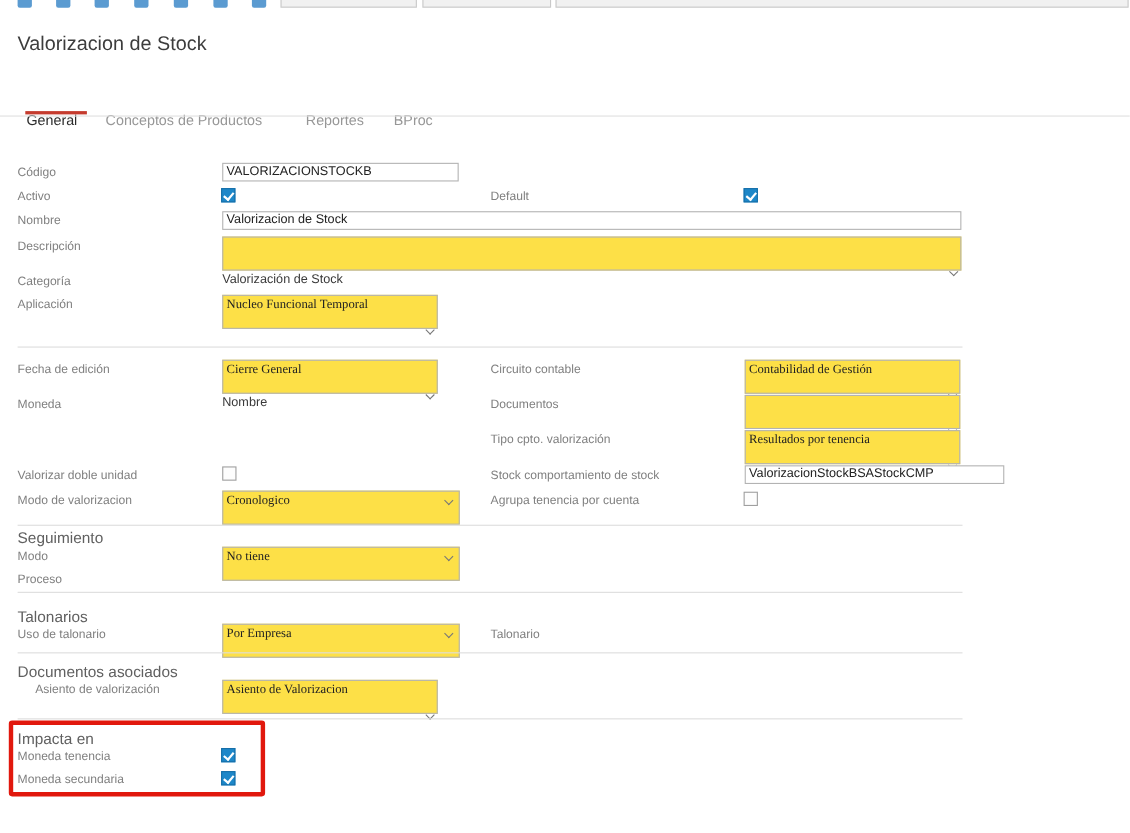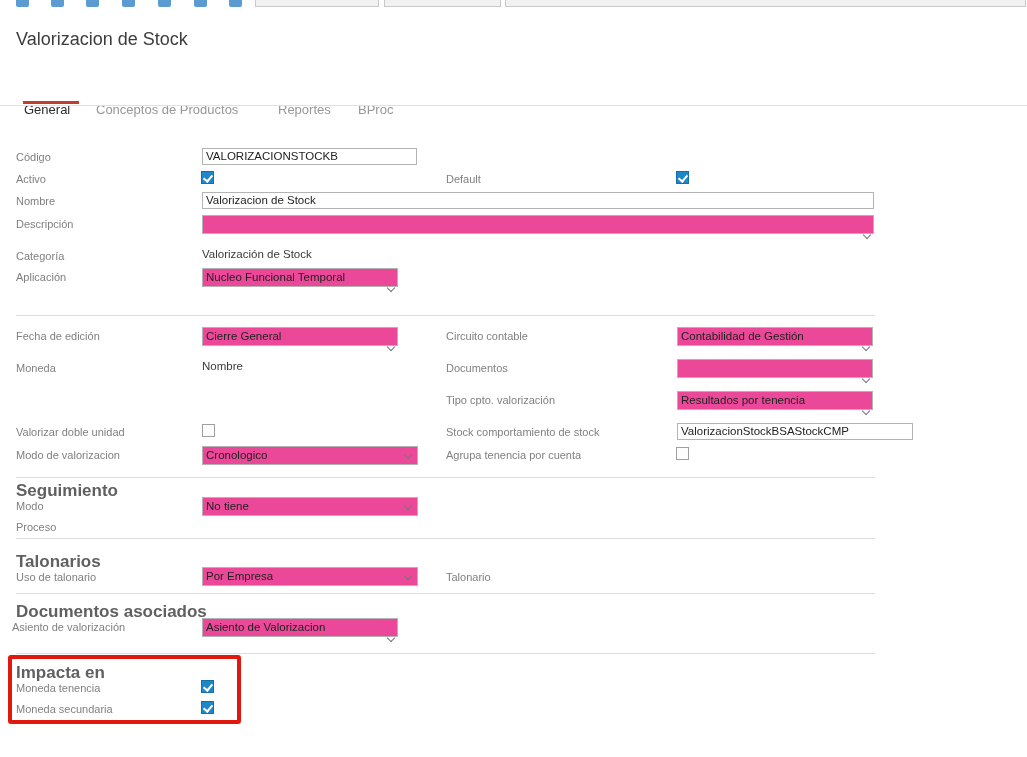--- a/index.html
+++ b/index.html
@@ -11,27 +11,27 @@
   .topbar { position:absolute; left:0; top:0; width:1027px; height:9px; overflow:hidden; background:#fff; }
   .ticon { position:absolute; top:-6px; width:13px; height:13px; background:#5b9bd1; border-radius:2px; }
   .tseg  { position:absolute; top:-8px; height:15px; background:#f1f1f1; border:1px solid #c9c9c9; }
   .title { position:absolute; left:16px; top:29px; font-size:18px; color:#3c3c3c; white-space:nowrap; }
   .tab { position:absolute; top:102px; font-size:13px; color:#979797; white-space:nowrap; cursor:pointer; }
   .tab.active { color:#2b2b2b; }
   .tab-underline { position:absolute; left:23px; top:101px; width:56px; height:3px; background:#c53b2e; }
   .tabline { position:absolute; left:0; top:105px; width:1027px; height:1px; background:#e0e0e0; }
   .lbl { position:absolute; font-size:11px; color:#808080; white-space:nowrap; }
   .val { position:absolute; font-size:11.5px; color:#3a3a3a; white-space:nowrap; }
-  .sec { position:absolute; font-size:17px; font-weight:bold; color:#606060; white-space:nowrap; }
+  .sec { position:absolute; font-size:14px; font-weight:normal; color:#606060; white-space:nowrap; }
   .inp {
     position:absolute; height:17px; border:1px solid #b3b3b3; background:#fff;
     font-size:11.5px; color:#222; padding:1px 3px; line-height:13px;
     white-space:nowrap; overflow:hidden;
   }
-  .combo { position:absolute; height:19px; border:1px solid #b3b3b3; background:#ec4899; }
+  .combo { position:absolute; height:31px; border:1px solid #b3b3b3; background:#fde047;font-family:Liberation Serif, serif; }
   .combo-val { position:absolute; left:3px; top:2px; font-size:11.5px; color:#222; white-space:nowrap; }
   .chev { position:absolute; width:9px; height:9px; pointer-events:none; }
   .chev::before {
     content:""; position:absolute; left:1px; top:1px; width:5px; height:5px;
     border-left:1px solid #777; border-bottom:1px solid #777; transform:rotate(-45deg);
   }
   .chev-in   { right:4px; top:4px; }
   .chev-edge { right:1px; bottom:-7px; }
   .cb { position:absolute; width:13px; height:13px; border:1px solid #9f9f9f; background:#fdfdfd; cursor:pointer; }
   .cb.checked { background:#1d87c9; border-color:#176fa8; }
@@ -149,21 +149,21 @@
 <div class="lbl" style="left:16px;top:571px">Uso de talonario</div>
 <div class="combo" style="left:202px;top:567px;width:216px">
   <span class="combo-val">Por Empresa</span>
   <span class="chev chev-in"></span>
 </div>
 <div class="lbl" style="left:446px;top:571px">Talonario</div>
 
 <div class="rule" style="left:16px;top:593px"></div>
 
 <div class="sec" style="left:16px;top:602px">Documentos asociados</div>
-<div class="lbl" style="left:12px;top:621px">Asiento de valorización</div>
+<div class="lbl" style="left:32px;top:621px">Asiento de valorización</div>
 <div class="combo" style="left:202px;top:618px;width:196px">
   <span class="combo-val">Asiento de Valorizacion</span>
   <span class="chev chev-edge"></span>
 </div>
 
 <div class="rule" style="left:16px;top:653px"></div>
 
 <div class="sec" style="left:16px;top:663px">Impacta en</div>
 <div class="lbl" style="left:16px;top:682px">Moneda tenencia</div>
 <span class="cb checked" style="left:201px;top:680px"></span>

